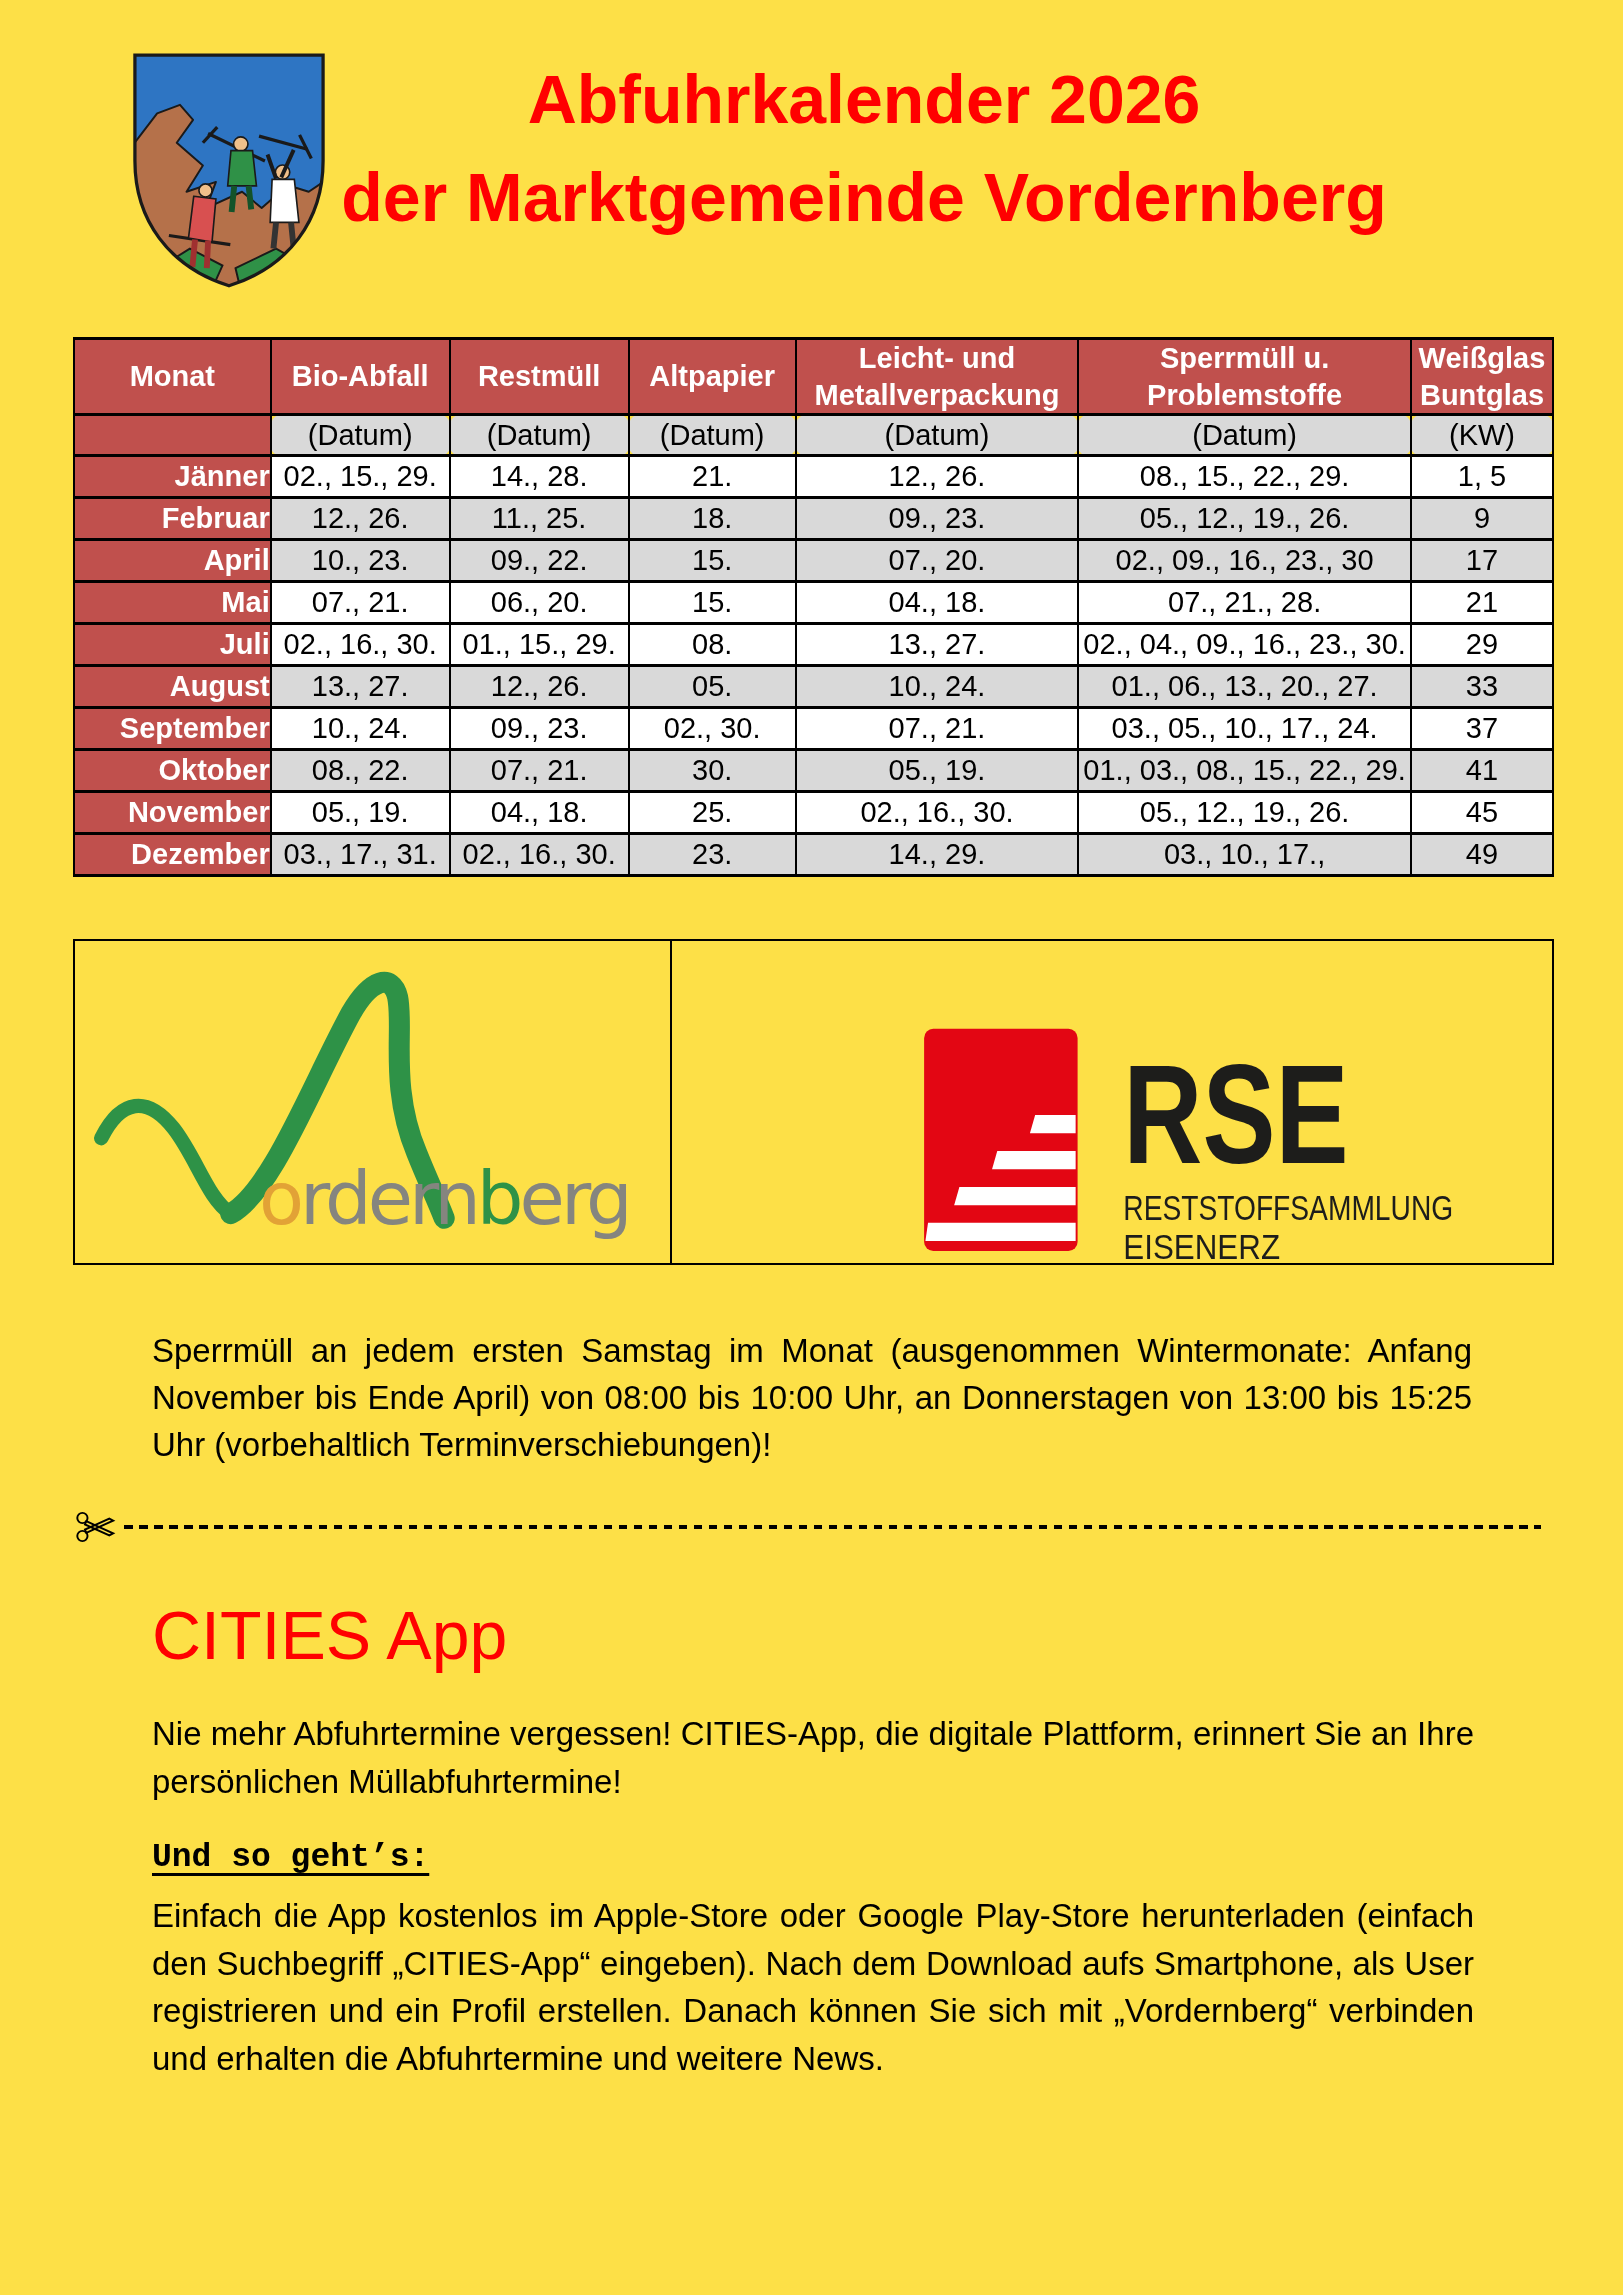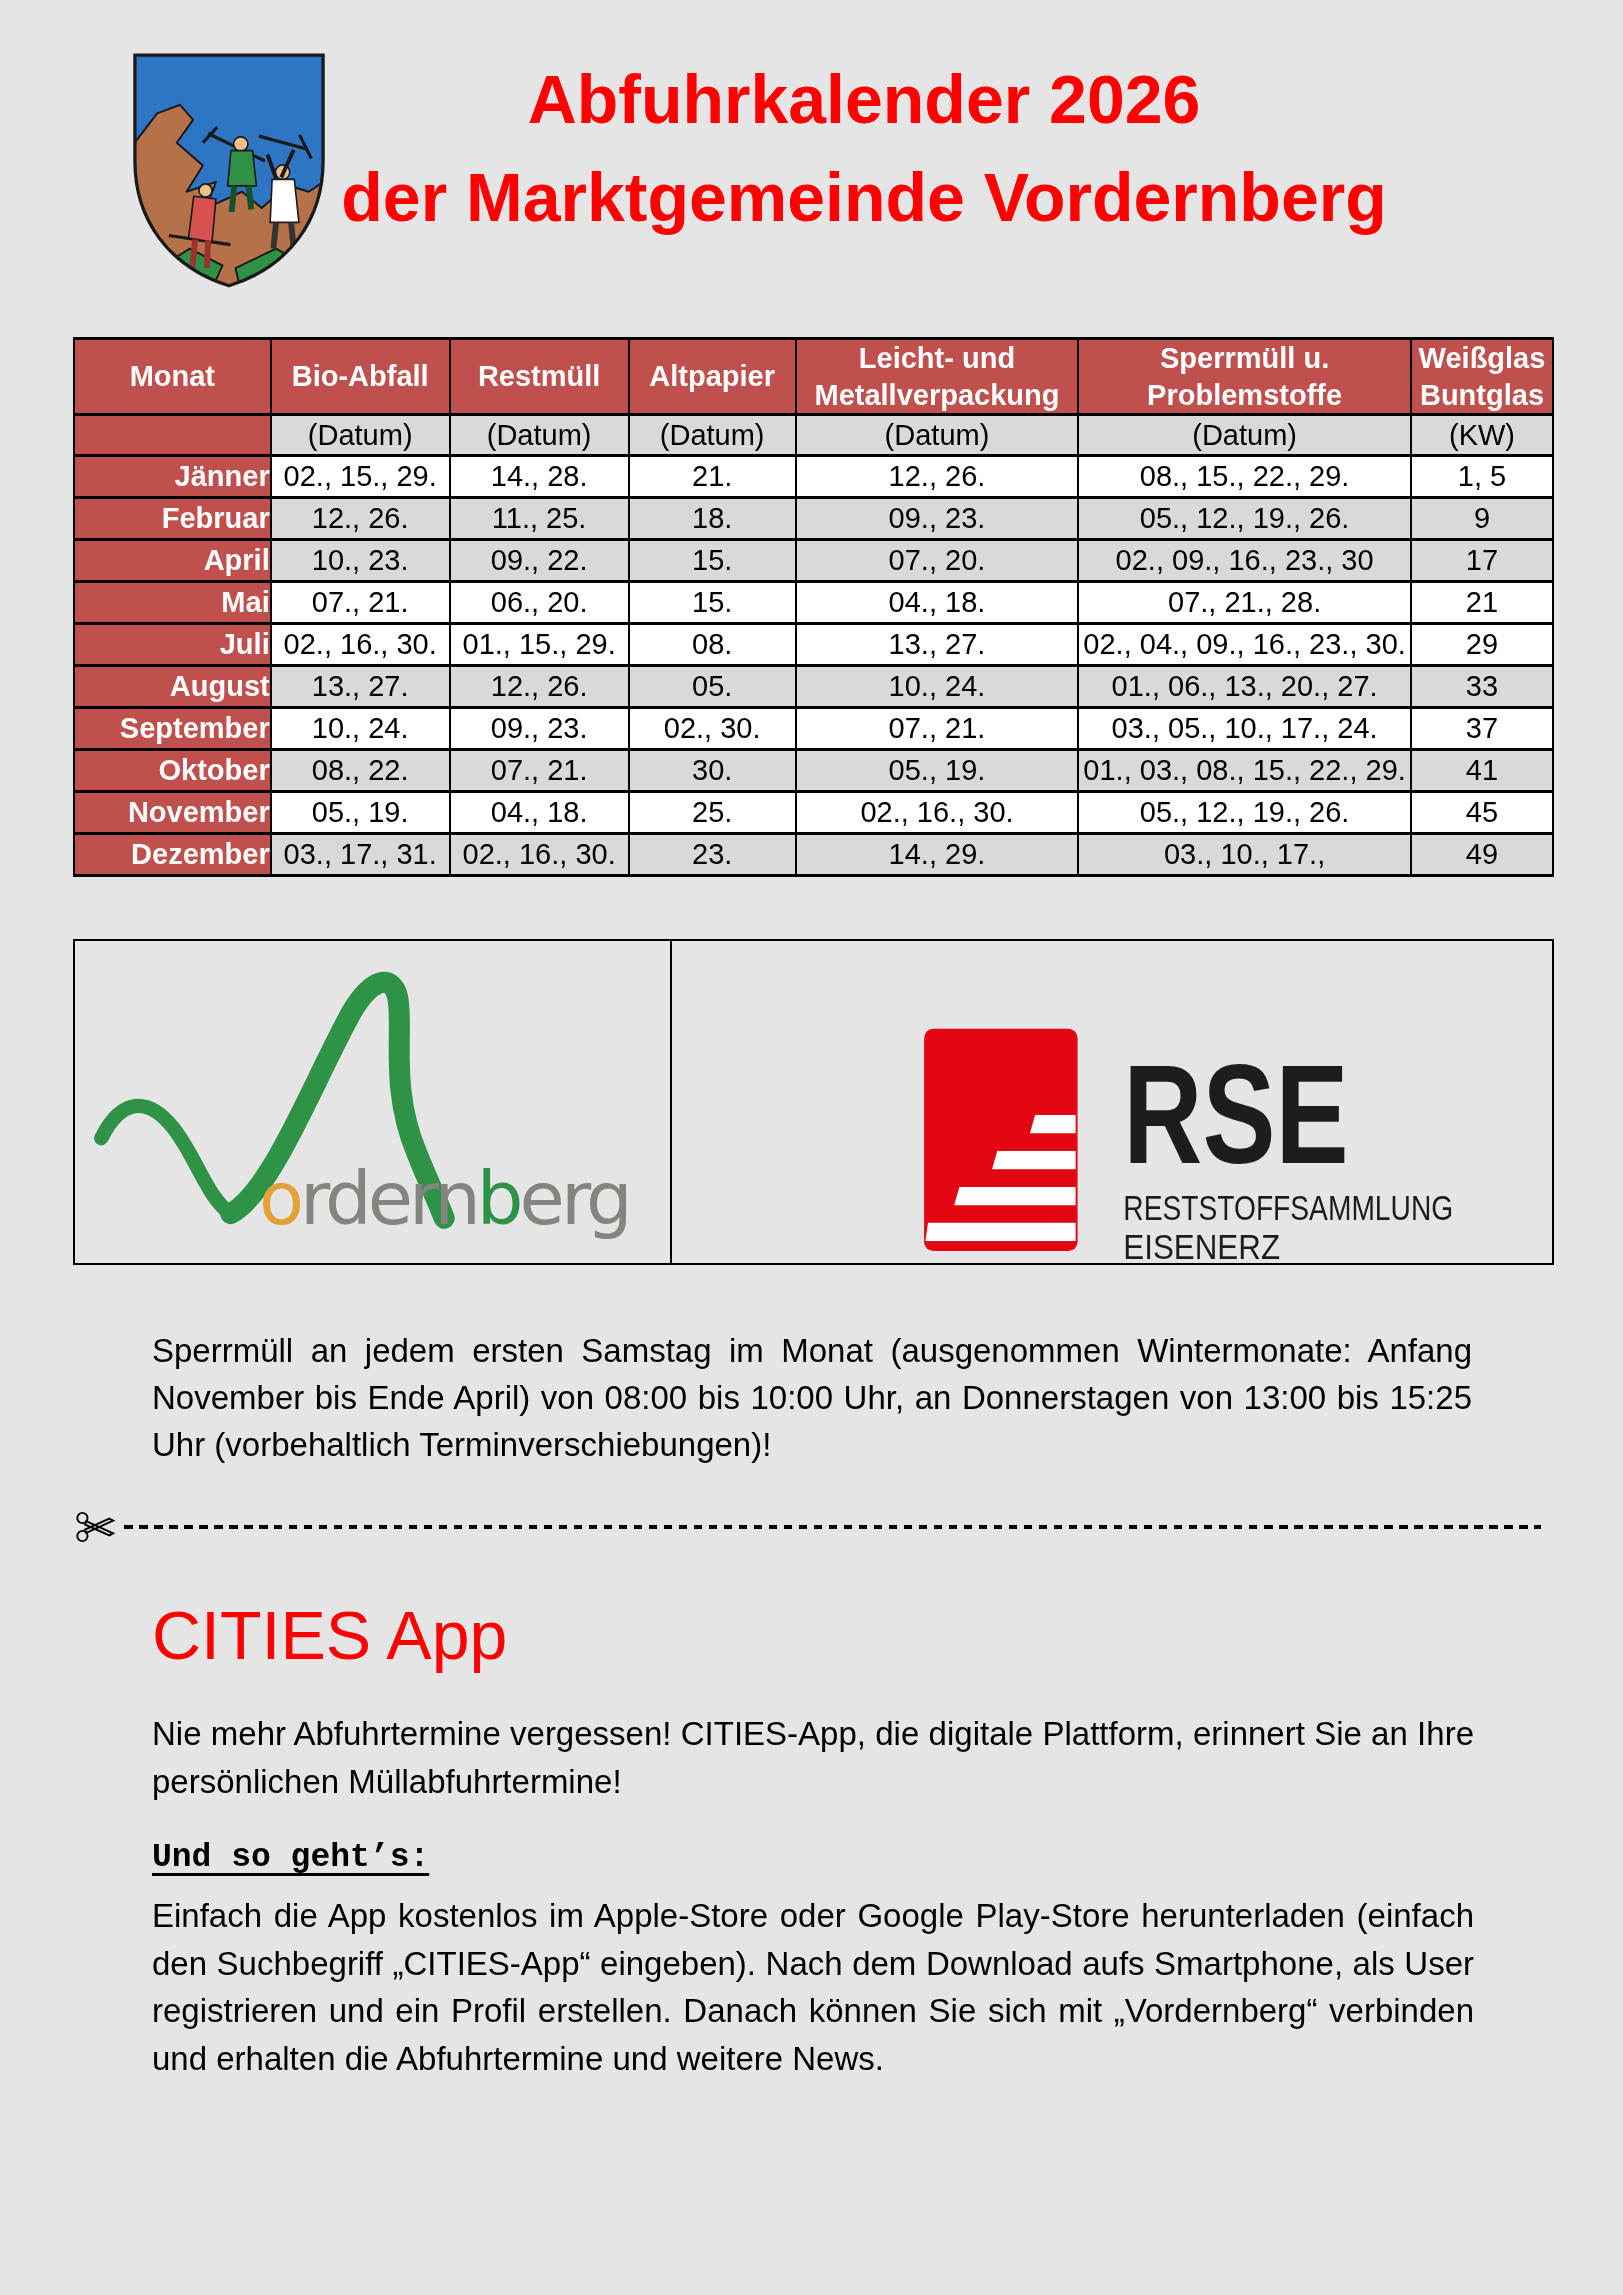--- a/index.html
+++ b/index.html
@@ -1,35 +1,35 @@
 <!DOCTYPE html>
 <html lang="de" style="font-size:10.5px"><head>
 <meta charset="utf-8">
 <style>
   html,body{margin:0;padding:0;background:#888;}
   .page{
-    width:1623px;height:2295px;background:#e5e5e5;position:relative;
+    width:1623px;height:2295px;background:#fde047;position:relative;
     font-family:"Liberation Sans",sans-serif;color:#000;overflow:hidden;margin:0 auto;
   }
   
   .masthead{position:relative;height:337px;}
   .crest{position:absolute;left:131px;top:51px;width:196px;height:239px;}
   .titles{position:absolute;left:308px;top:65px;width:1112px;text-align:center;}
   .title{font-size:68px;font-weight:bold;color:#FF0000;line-height:1;margin:0 0 30px 0;}
   
   table.schedule{border-collapse:collapse;table-layout:fixed;width:1481px;margin:0 0 0 73px;}
   .schedule th,.schedule td{
     border:solid #000;border-width:3.9px 2px;text-align:center;vertical-align:middle;
     font-size:29px;padding:0;overflow:hidden;
   }
   .schedule thead tr.head th{background:#C0504D;color:#fff;font-weight:bold;height:73px;line-height:1.25;}
   .schedule thead tr.head span{display:block;}
   .schedule thead span:empty{display:none;}
   .schedule tr.subhead{height:41px;}
-  .schedule tr.subhead td{background:#D9D9D9;}
+  .schedule tr.subhead td{background:#D9D9D9;border-radius:10px;}
   .schedule tr.subhead th{background:#C0504D;}
   .schedule tbody tr{height:42px;}
   .schedule tbody th{background:#C0504D;color:#fff;font-weight:bold;text-align:right;padding-left:28px;}
   .schedule tbody td{background:#ffffff;}
   .schedule tbody tr.alt td{background:#D9D9D9;}
   
   .logobox{box-sizing:border-box;width:1481px;height:326px;margin:62px 16px 0 73px;
     border:2.6px solid #000;display:flex;}
   .logo-left{width:40.3%;border-right:2px solid #000;}
   .logo-right{flex:1;}

